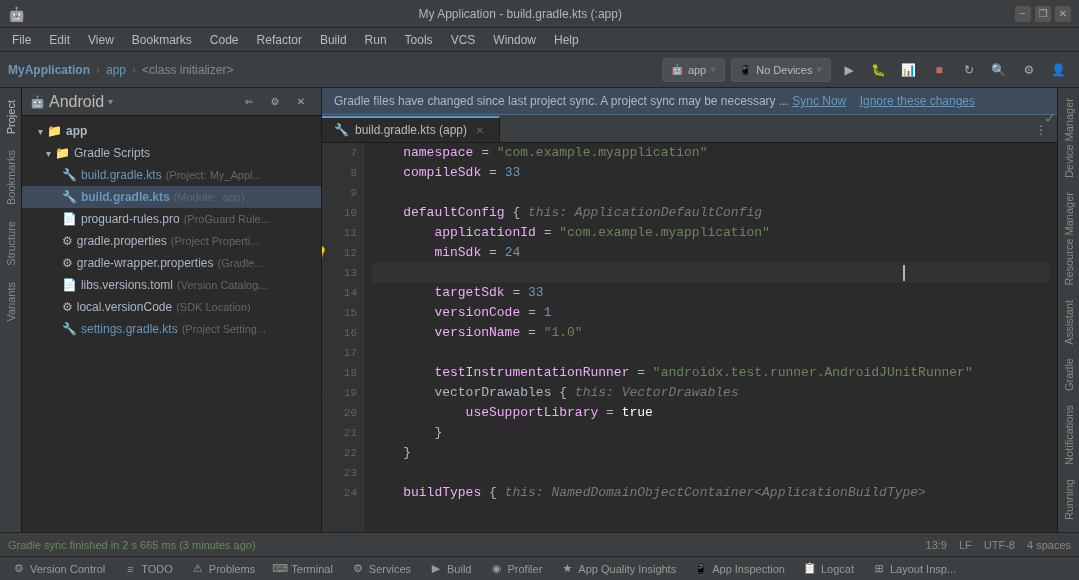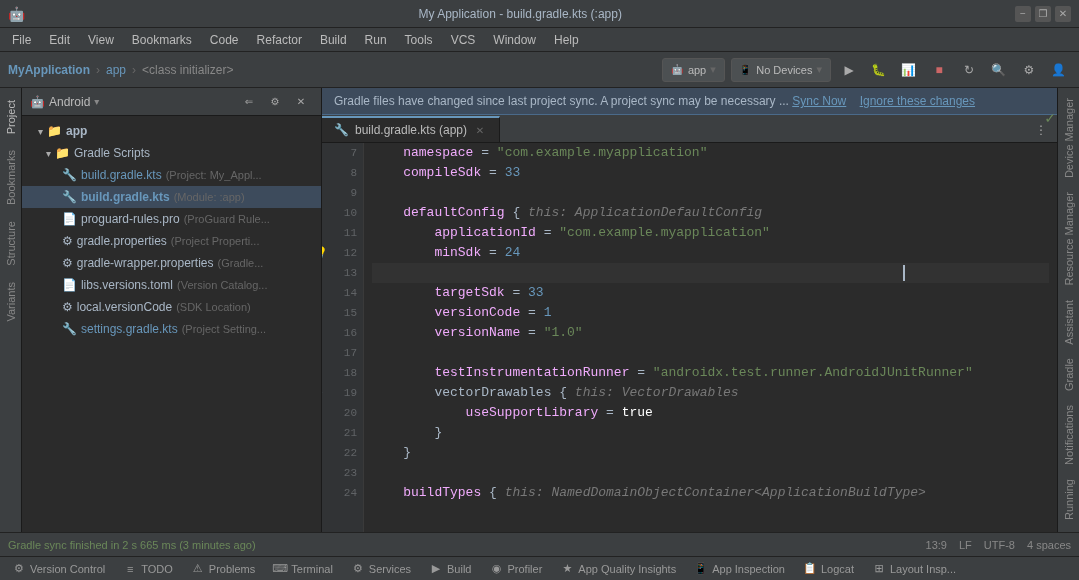--- a/index.html
+++ b/index.html
@@ -453,21 +453,21 @@
   <div id="left-side-tabs">
     <div class="side-tab active">Project</div>
     <div class="side-tab">Bookmarks</div>
     <div class="side-tab">Structure</div>
     <div class="side-tab">Variants</div>
   </div>
 
   <div id="left-panel">
     <div id="project-header">
       <span style="font-size:12px;">🤖</span>
-      <span style="font-size:12px; color:#bbb;">Android</span>
+      <span style="font-size:16px; color:#bbb;">Android</span>
       <span style="color:#888; font-size:10px;">▾</span>
       <span class="panel-title" style="flex:1;"></span>
       <div id="project-toolbar">
         <div class="toolbar-icon-btn" style="font-size:10px;">⇐</div>
         <div class="toolbar-icon-btn" style="font-size:10px;">⚙</div>
         <div class="toolbar-icon-btn" style="font-size:10px;">✕</div>
       </div>
     </div>
     <div id="file-tree">
       <div class="tree-item">

